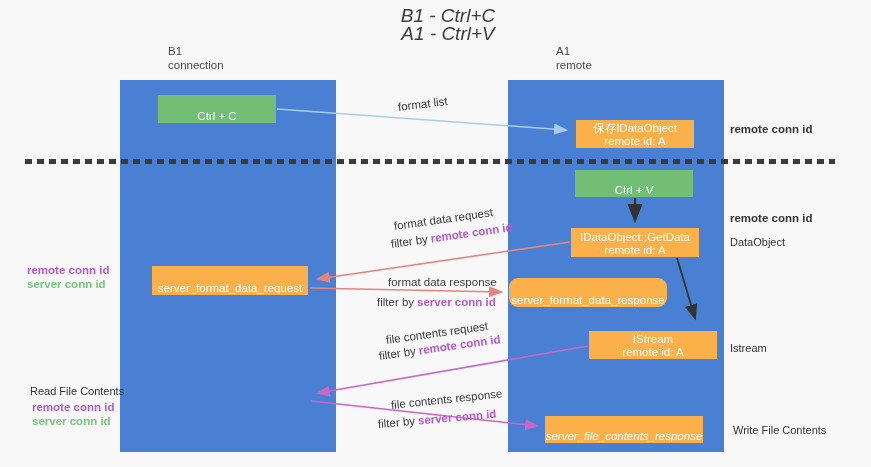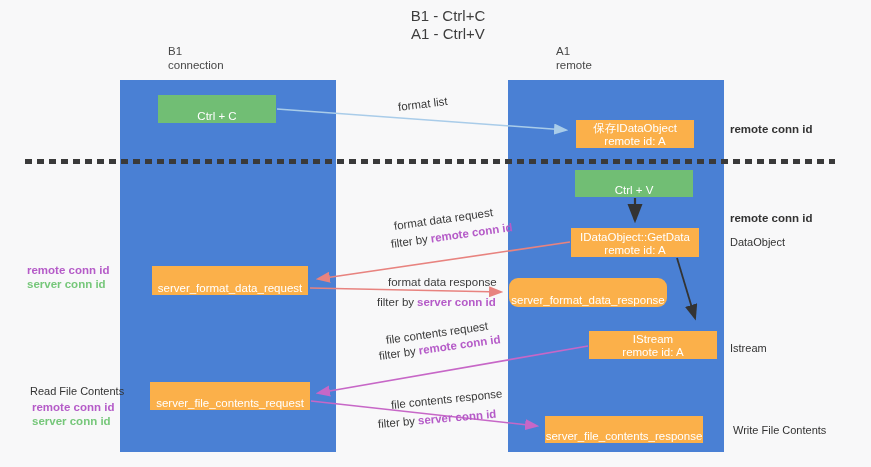--- a/index.html
+++ b/index.html
@@ -9,21 +9,21 @@
   }
   #stage{
     position:relative;
     width:871px;height:467px;
     background:#f8f8f9;
     overflow:hidden;
   }
   
   .title{
     position:absolute;left:308px;top:7px;width:280px;
-    text-align:center;color:#3d3d3d;font-size:15px;line-height:18px;
+    text-align:center;color:#3d3d3d;font-size:19px;line-height:18px;font-style:italic;
   }
   
   .lane-header{
     position:absolute;top:44px;width:120px;text-align:left;
     color:#474747;font-size:11.5px;line-height:14px;
   }
   #hdr-left{left:168px;}
   #hdr-right{left:556px;}
   .lane-header span{display:block;}
   
@@ -48,21 +48,21 @@
   .green{background:#71be74;}
   .orange{background:#fbb04a;}
   #box-ctrl-c{left:158px;top:95px;width:118px;height:28px;}
   #box-ctrl-v{left:575px;top:170px;width:118px;height:27px;}
   #box-save{left:576px;top:120px;width:118px;height:28px;}
   #box-getdata{left:571px;top:228px;width:128px;height:29px;}
   #box-istream{left:589px;top:331px;width:128px;height:28px;}
   #box-format-req{left:152px;top:266px;width:156px;height:29px;}
   #box-format-resp{left:509px;top:278px;width:158px;height:29px;border-radius:9px;}
   #box-file-req{left:150px;top:382px;width:160px;height:28px;}
-  #box-file-resp{left:545px;top:416px;width:158px;height:27px;}
+  #box-file-resp{left:545px;top:416px;width:158px;height:27px;font-style:italic;}
   
   .alabel{
     position:absolute;white-space:nowrap;
     color:#3b3b3b;font-size:11.5px;
     transform-origin:left center;
   }
   .alabel .pre{margin-right:3px;}
   .purple{color:#b55bc8;font-weight:bold;}
   .greentx{color:#76c77a;font-weight:bold;}
   #lbl-format-list{left:398px;top:101px;transform:rotate(-7deg);}
@@ -157,23 +157,20 @@
   <div class="box orange" id="box-istream">
     <span>IStream</span>
     <span>remote id: A</span>
   </div>
   <div class="box orange" id="box-format-req">
     <span>server_format_data_request</span>
   </div>
   <div class="box orange" id="box-format-resp">
     <span>server_format_data_response</span>
   </div>
-  <div class="box orange" id="box-file-req">
-    <span>server_file_contents_request</span>
-  </div>
   <div class="box orange" id="box-file-resp">
     <span>server_file_contents_response</span>
   </div>
 
   <div class="alabel" id="lbl-format-list">format list</div>
 
   <div class="alabel" id="lbl-fdr">format data request</div>
   <div class="alabel" id="lbl-fdr-filter">
     <span class="pre">filter by</span><span class="purple">remote conn id</span>
   </div>

